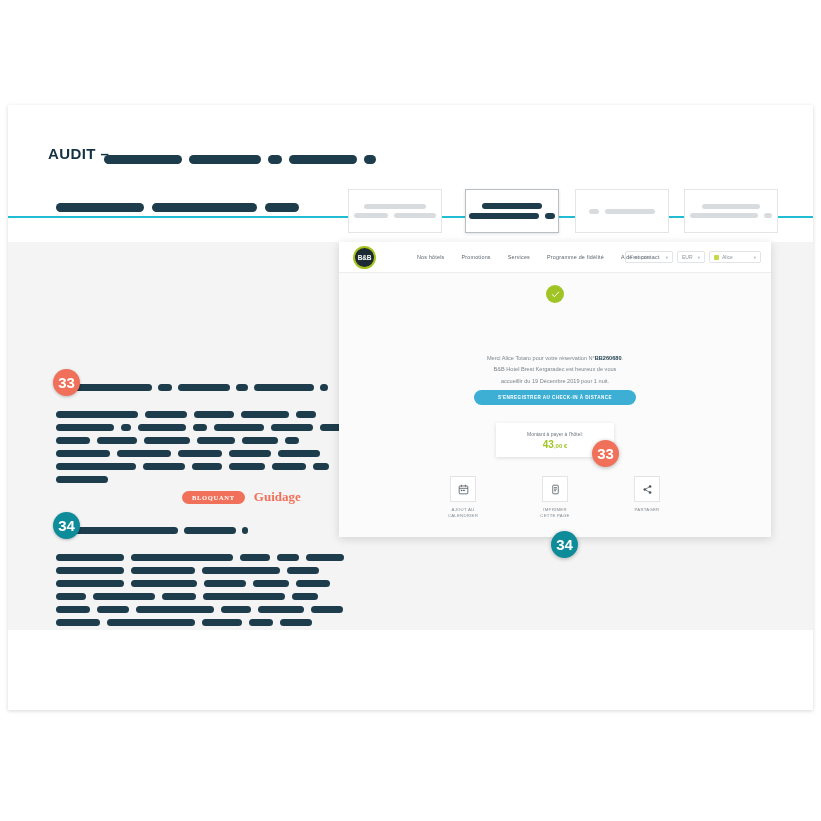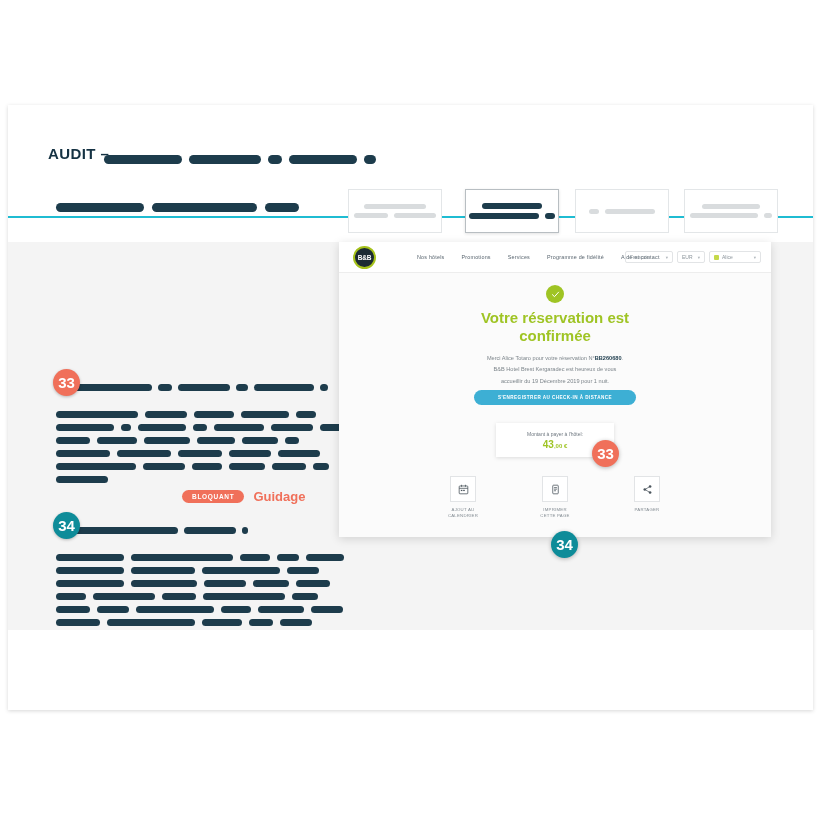--- a/index.html
+++ b/index.html
@@ -65,21 +65,21 @@
   .f-badge.red{background:#f0705a;}
   .f-badge.teal{background:#0e8c99;}
 
   .f-headline{position:absolute;left:21px;top:9px;white-space:nowrap;}
   .f-headline .redact{height:7px;margin-right:6px;border-radius:4px;}
 
   .f-lines{position:absolute;left:3px;top:36px;width:296px;}
   .f-lines .row{height:13px;white-space:nowrap;}
   .f-lines .redact{height:7px;margin-right:7px;border-radius:4px;}
 
-  .f-tagrow{position:absolute;display:flex;align-items:center;gap:9px;}
+  .f-tagrow{position:absolute;display:flex;align-items:center;gap:9px;font-family:Liberation Serif, serif;}
   .tag{
     display:inline-block;color:#fff;font-size:6.5px;font-weight:bold;
     letter-spacing:.7px;padding:3px 10px;border-radius:9px;
   }
   .tag.red{background:#f0705a;}
   .tag.teal{background:#179dab;}
   .tag-label{font-size:13px;font-weight:bold;}
   .tag-label.red{color:#f0705a;}
   .tag-label.teal{color:#179dab;}
 
@@ -282,24 +282,20 @@
           </div>
         </div>
 
         <div class="mock-body">
           <div class="check-circle">
             <svg width="9" height="9" viewBox="0 0 10 10">
                 <path d="M1.6 5.2 L3.9 7.4 L8.4 2.4" fill="none" stroke="#ffffff" stroke-width="1.1" stroke-linecap="round" stroke-linejoin="round"></path>
               </svg>
           </div>
 
-          <div class="mock-h1">
-            <div>Votre réservation est</div>
-            <div>confirmée</div>
-          </div>
 
           <div class="mock-p">
             <div>
               <span>Merci Alice Totaro pour votre réservation N°</span><b>BB260680</b><span>.</span>
             </div>
             <div>B&amp;B Hotel Brest Kergaradec est heureux de vous</div>
             <div>accueillir du 19 Décembre 2019 pour 1 nuit.</div>
           </div>
 
           <div class="cta">S'ENREGISTRER AU CHECK-IN À DISTANCE</div>

